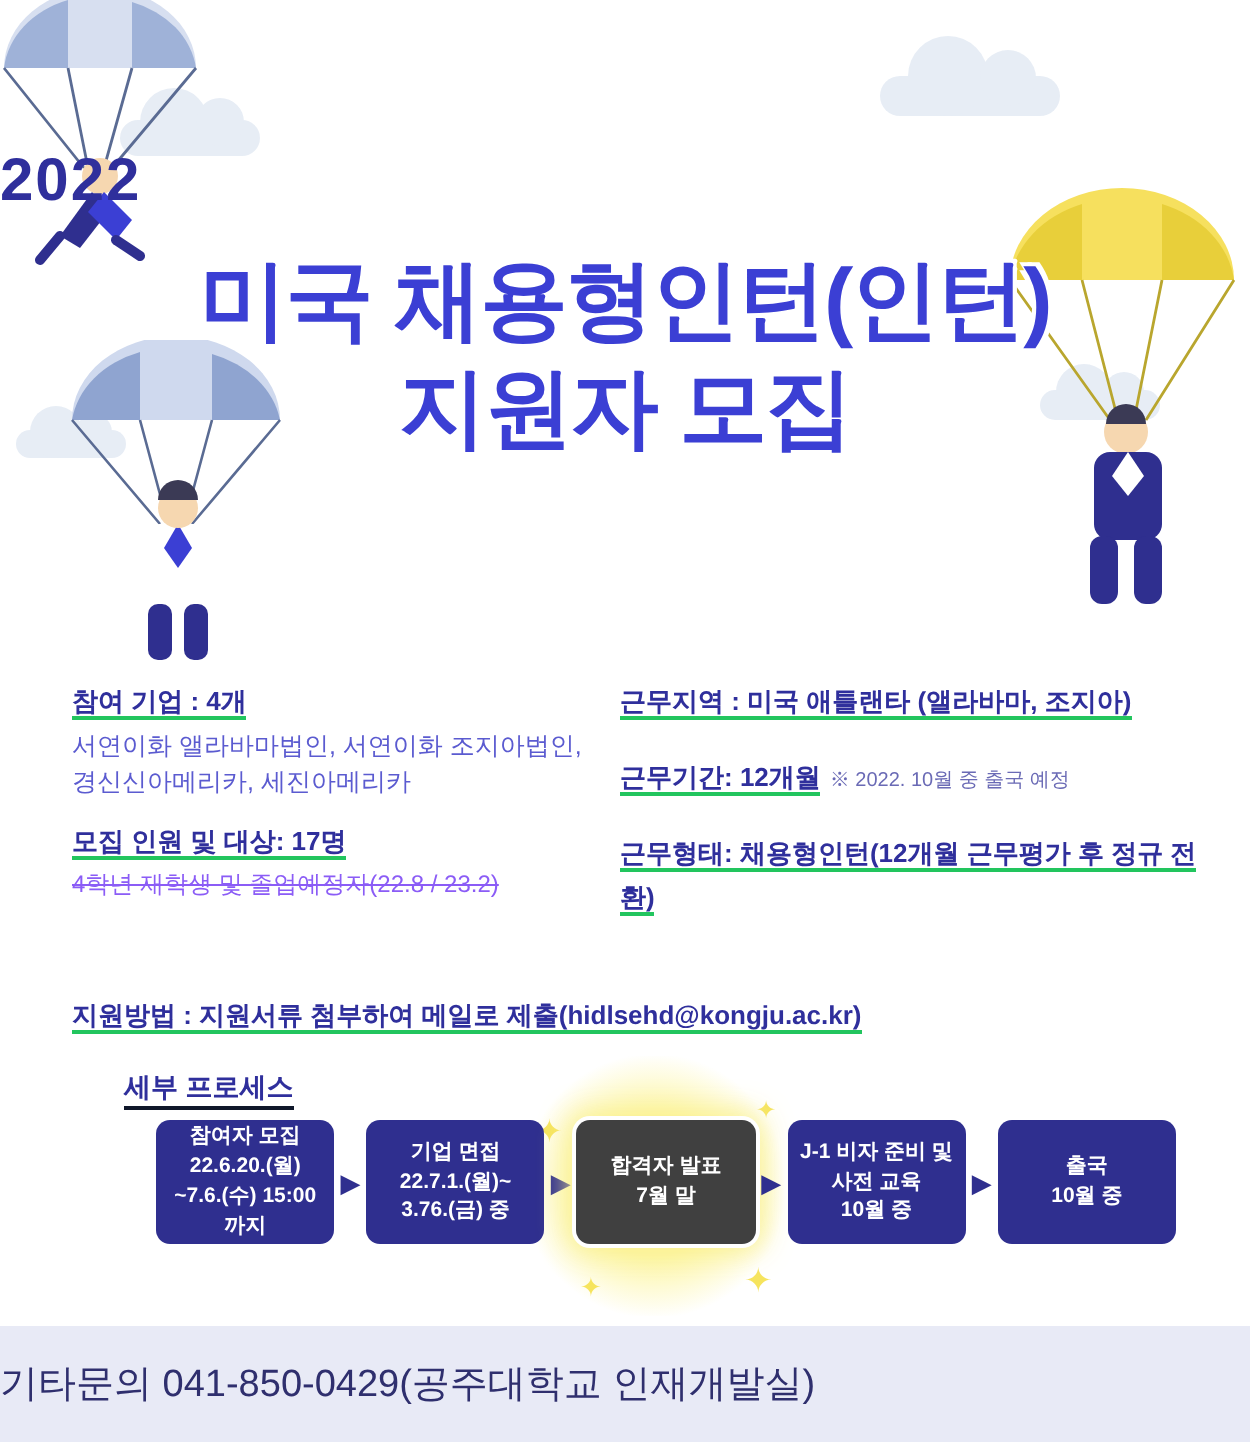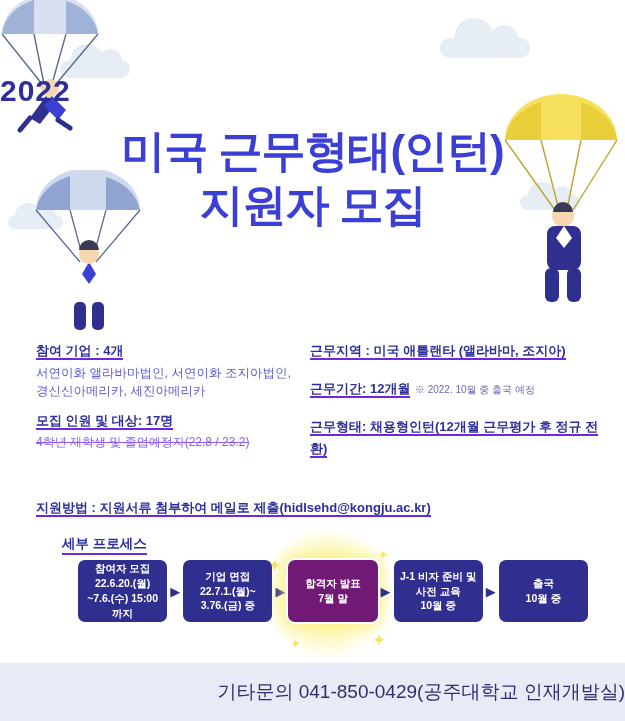--- a/index.html
+++ b/index.html
@@ -87,21 +87,21 @@
     width: 625px;
     height: 190px;
   }
   .col-left  { position: absolute; left: 36px;  top: 0; width: 290px; }
   .col-right { position: absolute; left: 310px; top: 0; width: 305px; }
 
   .lbl {
     color: #2f2f9c;
     font-weight: bold;
     font-size: 13px;
-    border-bottom: 2px solid #6d28d9;
+    border-bottom: 2px solid #22c55e;
     display: inline;
     line-height: 1.7;
   }
   .row { margin-bottom: 6px; }
   .sub {
     color: #5b5bd0;
     font-size: 12.5px;
     line-height: 1.45;
     margin-top: 2px;
   }
@@ -123,21 +123,21 @@
   }
 
   
   .proc-title {
     position: absolute;
     left: 62px;
     top: 535px;
     color: #2f2f9c;
     font-weight: bold;
     font-size: 13.5px;
-    border-bottom: 2px solid #6d28d9;
+    border-bottom: 2px solid #0f172a;
   }
   .glow {
     position: absolute;
     left: 262px;
     top: 528px;
     width: 130px;
     height: 130px;
     background: radial-gradient(circle, #fdf6a8 0%, #fdf6a8 38%, rgba(253,246,168,0) 72%);
   }
   .spark { position: absolute; color: #f6e45e; font-size: 16px; }
@@ -163,21 +163,21 @@
     font-weight: bold;
     text-align: center;
     padding: 7px 4px;
     line-height: 1.42;
     display: flex;
     flex-direction: column;
     justify-content: center;
     flex: 1 1 0;
   }
   .step.hl {
-    background: #701a75;
+    background: #404040;
     box-shadow: 0 0 0 2px #ffffff, 0 0 14px 4px rgba(250,240,140,.9);
   }
   .arrow {
     width: 16px;
     display: flex;
     align-items: center;
     justify-content: center;
     color: #2f2f8f;
     font-size: 13px;
     flex: 0 0 16px;
@@ -189,21 +189,21 @@
     left: 0;
     bottom: 0;
     width: 625px;
     height: 58px;
     background: #e8eaf6;
   }
   .footer-text {
     position: absolute;
     left: 0; right: 0;
     bottom: 16px;
-    text-align: right;
+    text-align: left;
     font-size: 19px;
     color: #2f2f6e;
   }
 </style>
 </head>
 <body>
 
 <div class="poster">
 
   <div class="sky">
@@ -246,21 +246,21 @@
       <path d="M64 124 a10 10 0 0 1 20 0 z" fill="#3b3a55"></path>
       <rect x="58" y="138" width="34" height="44" rx="8" fill="#2f2f8f"></rect>
       <path d="M75 138 l-8 12 l8 10 l8 -10 z" fill="#ffffff"></path>
       <rect x="56" y="180" width="14" height="34" rx="6" fill="#2f2f8f"></rect>
       <rect x="78" y="180" width="14" height="34" rx="6" fill="#2f2f8f"></rect>
     </svg>
   </div>
 
   <div class="year">2022</div>
   <div class="title-wrap">
-    <div class="title-line">미국 근무형태(인턴)</div>
+    <div class="title-line">미국 채용형인턴(인턴)</div>
     <div class="title-line">지원자 모집</div>
   </div>
 
   <div class="info">
     <div class="col-left">
 
       <div class="row">
         <span class="lbl">참여 기업 : 4개</span>
         <div class="sub" style="white-space: pre-line;">서연이화 앨라바마법인, 서연이화 조지아법인,
 경신신아메리카, 세진아메리카</div>

